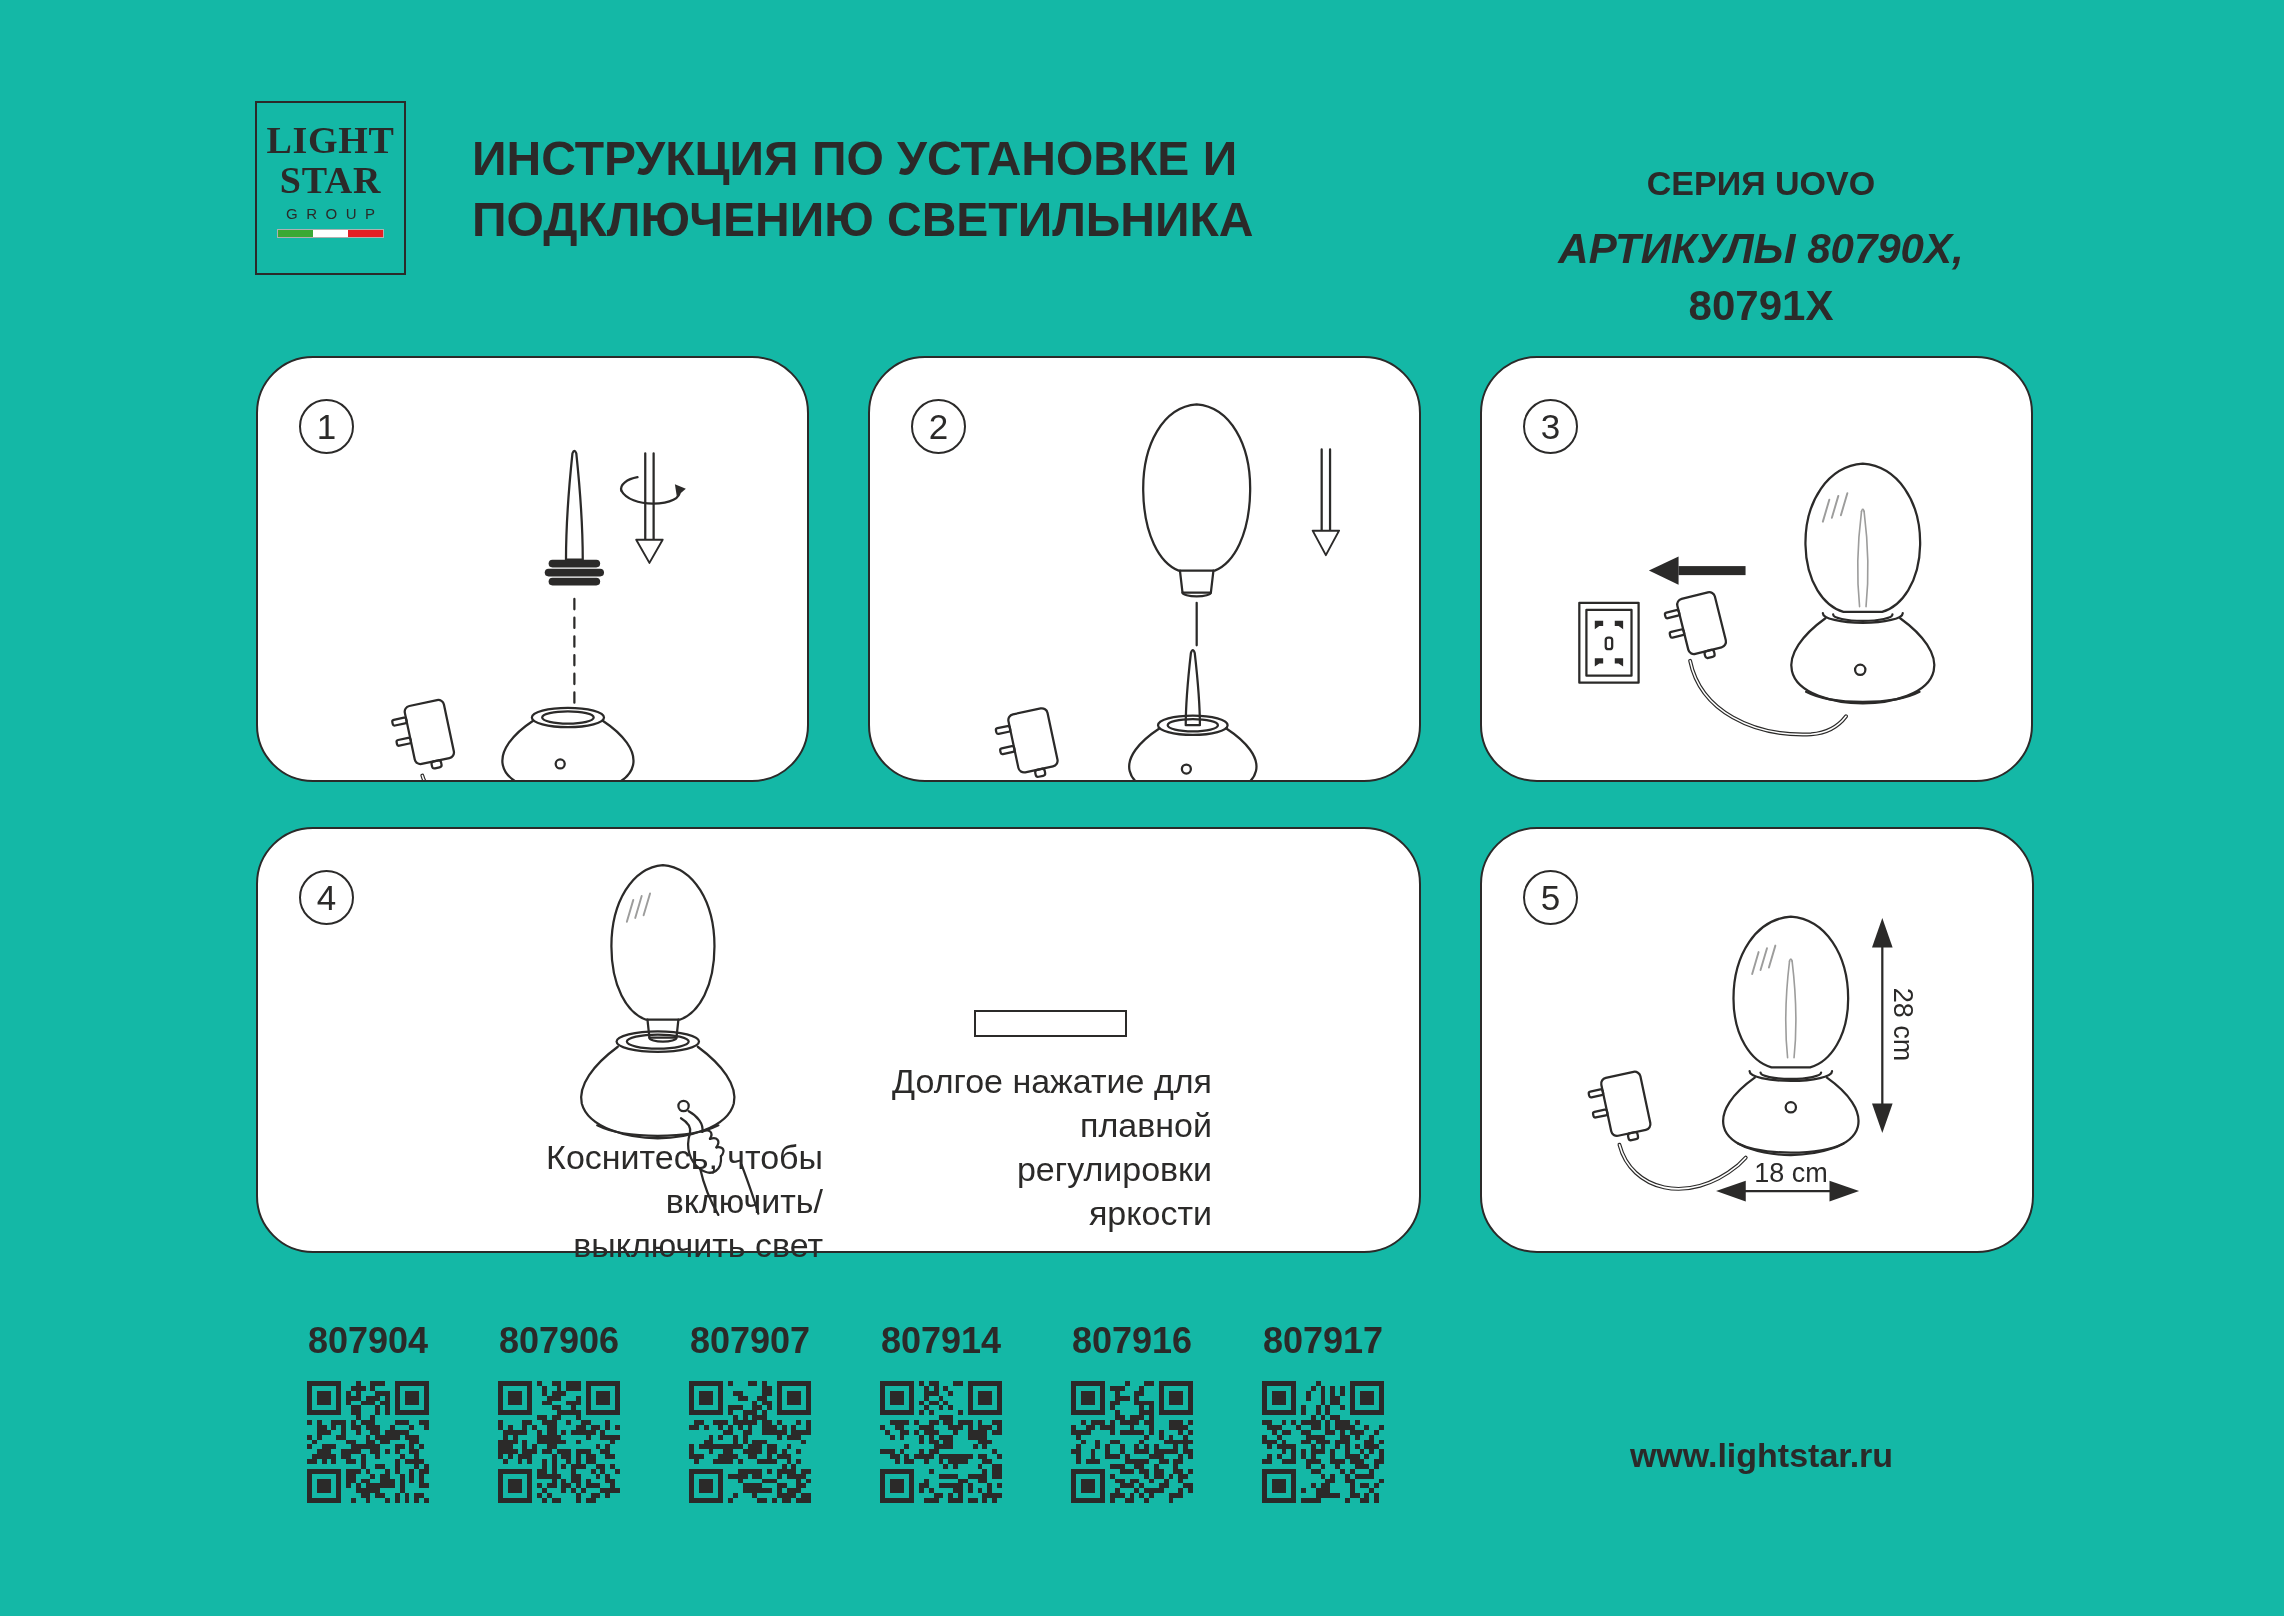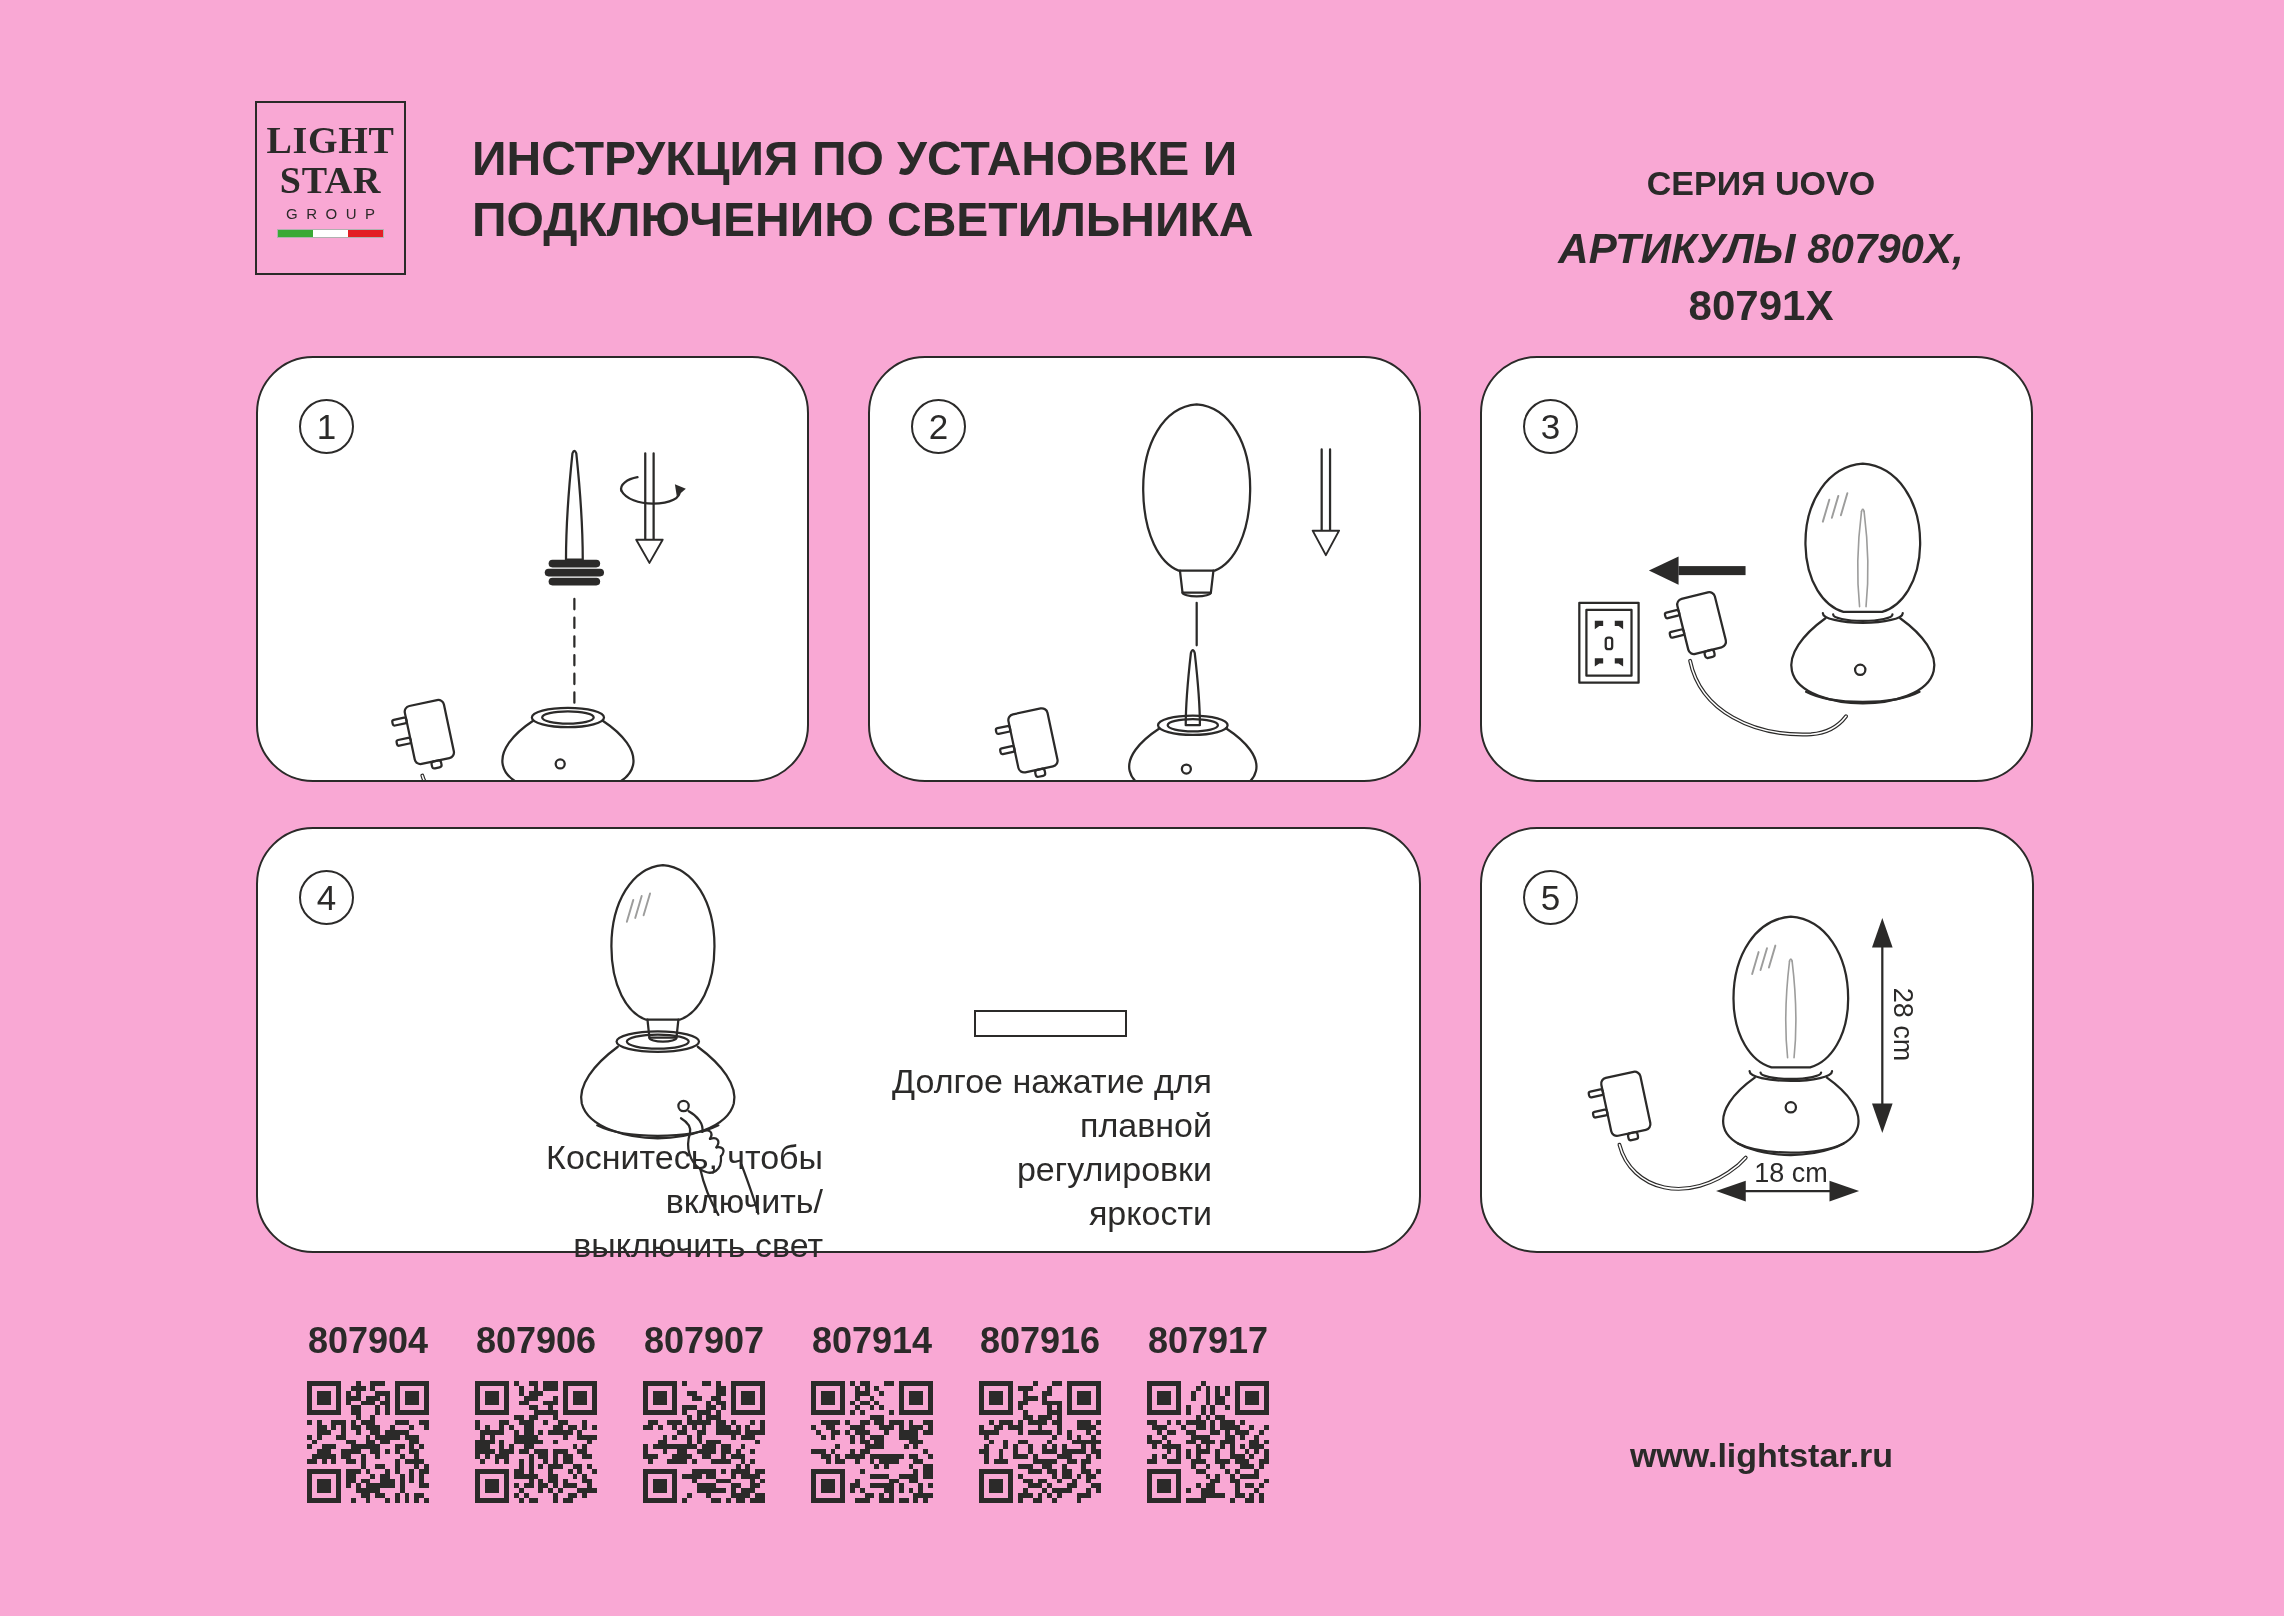--- a/index.html
+++ b/index.html
@@ -1,16 +1,16 @@
 <!DOCTYPE html>
 <html style="font-size:10.4px"><head>
 <meta charset="utf-8">
 <style>
   html,body{margin:0;padding:0;background:#fff;}
-  #sheet{position:relative;width:2284px;height:1616px;background:#f9a8d4;
+  #sheet{position:relative;width:2284px;height:1616px;background:#14b8a6;
          font-family:"Liberation Sans",sans-serif;color:#2b2a29;overflow:hidden;}
 
   
   #logo{position:absolute;left:255px;top:101px;width:151px;height:174px;
         border:2px solid #2b2a29;box-sizing:border-box;text-align:center;padding-top:17px;}
   .lg1{font-family:"Liberation Serif",serif;font-weight:bold;font-size:38px;line-height:40px;letter-spacing:0.7px;}
   .lg2{font-size:15px;letter-spacing:8.5px;padding-left:8.5px;margin-top:4.6px;}
   .flag{width:107px;height:8.5px;margin:7.8px auto 0;display:flex;border:0.7px solid #b0b0b0;box-sizing:border-box;}
   .flag span{flex:1;}
 
@@ -42,21 +42,21 @@
   .cap{position:absolute;text-align:right;font-size:34px;line-height:44px;}
   #cap-touch{left:497px;top:1135px;width:326px;}
   #cap-long{left:889px;top:1059px;width:323px;}
   #longpress-rect{position:absolute;left:974px;top:1010px;width:153px;height:27px;
                   border:2.6px solid #2b2a29;box-sizing:border-box;}
   .dim{position:absolute;font-size:27px;text-align:center;white-space:nowrap;}
   #dim-h{left:1837px;top:1010px;width:130px;height:29px;line-height:29px;transform:rotate(90deg);}
   #dim-w{left:1726px;top:1158px;width:130px;}
 
   
-  #qr-row{position:absolute;left:307px;top:1323px;display:flex;gap:46px;}
+  #qr-row{position:absolute;left:307px;top:1323px;display:flex;gap:69px;}
   .qr-cell{width:122px;display:flex;flex-direction:column;align-items:center;}
   .qr-num{font-size:36px;font-weight:bold;line-height:36px;white-space:nowrap;}
   .qr{width:122px;height:122px;margin-top:22px;shape-rendering:crispEdges;}
   #site{position:absolute;left:1564px;top:1436px;width:395px;text-align:center;
         font-size:34px;font-weight:bold;white-space:nowrap;}
 </style>
 </head>
 <body>
 
 <div id="sheet">

